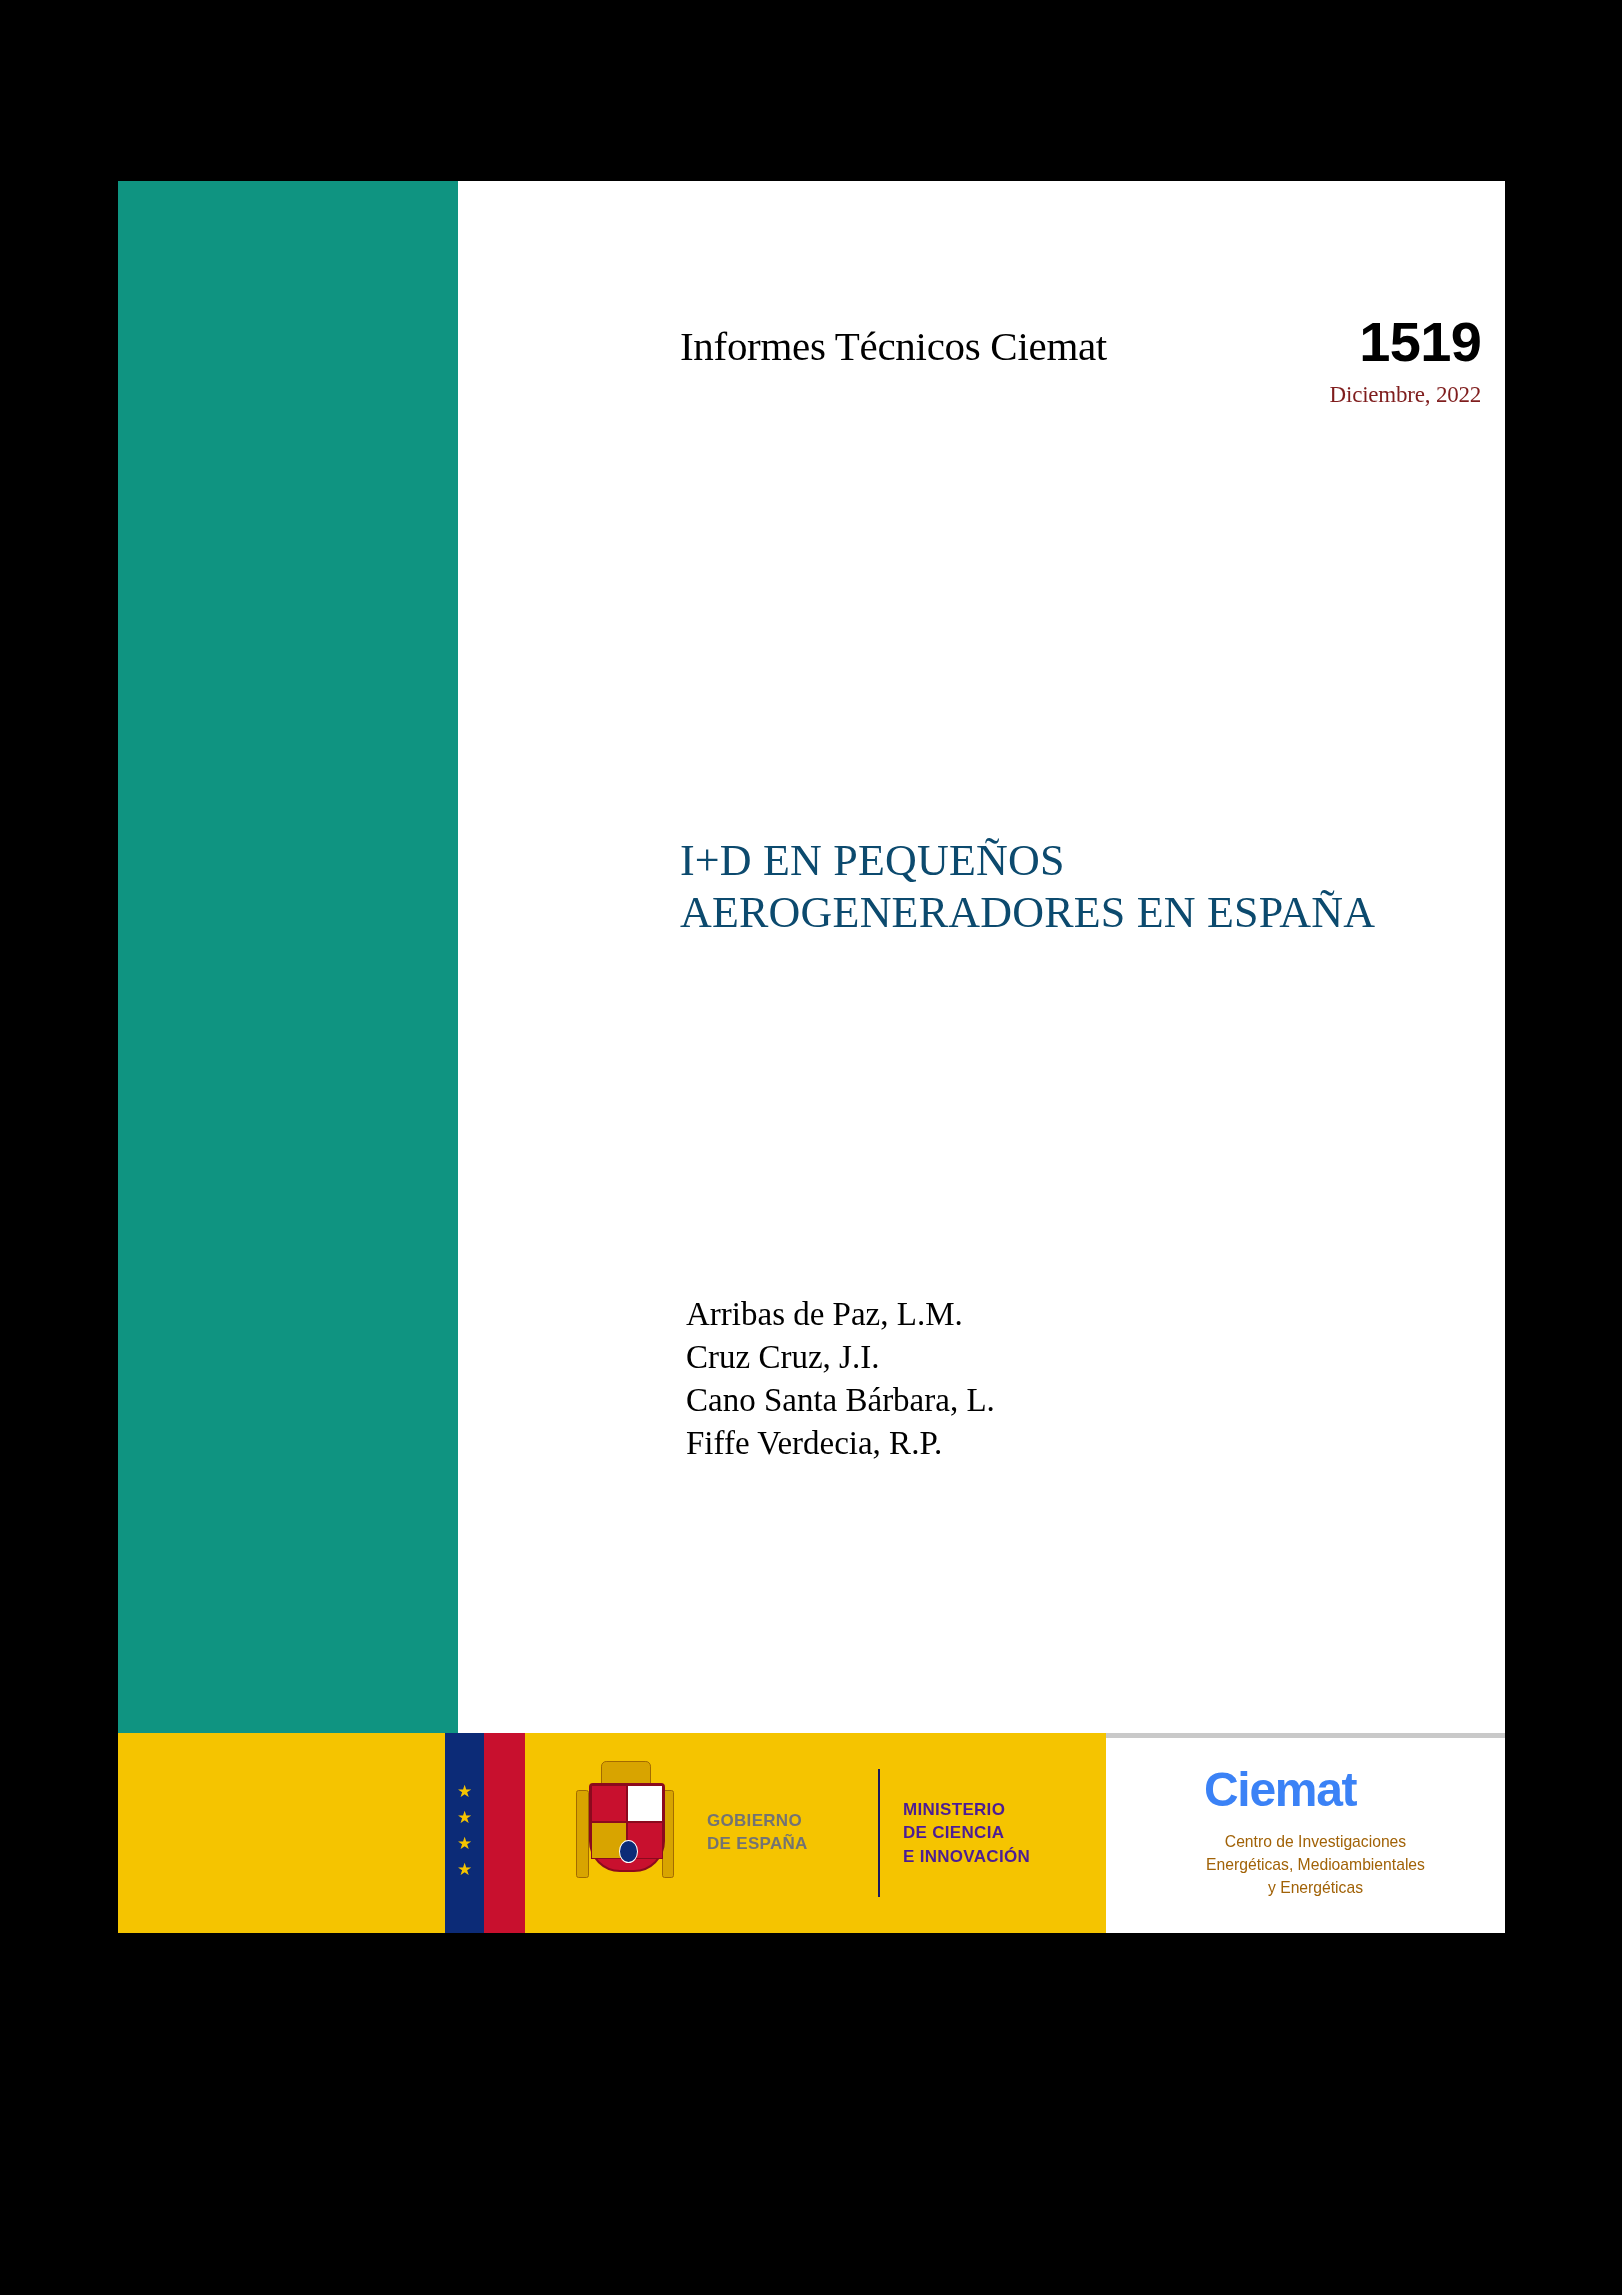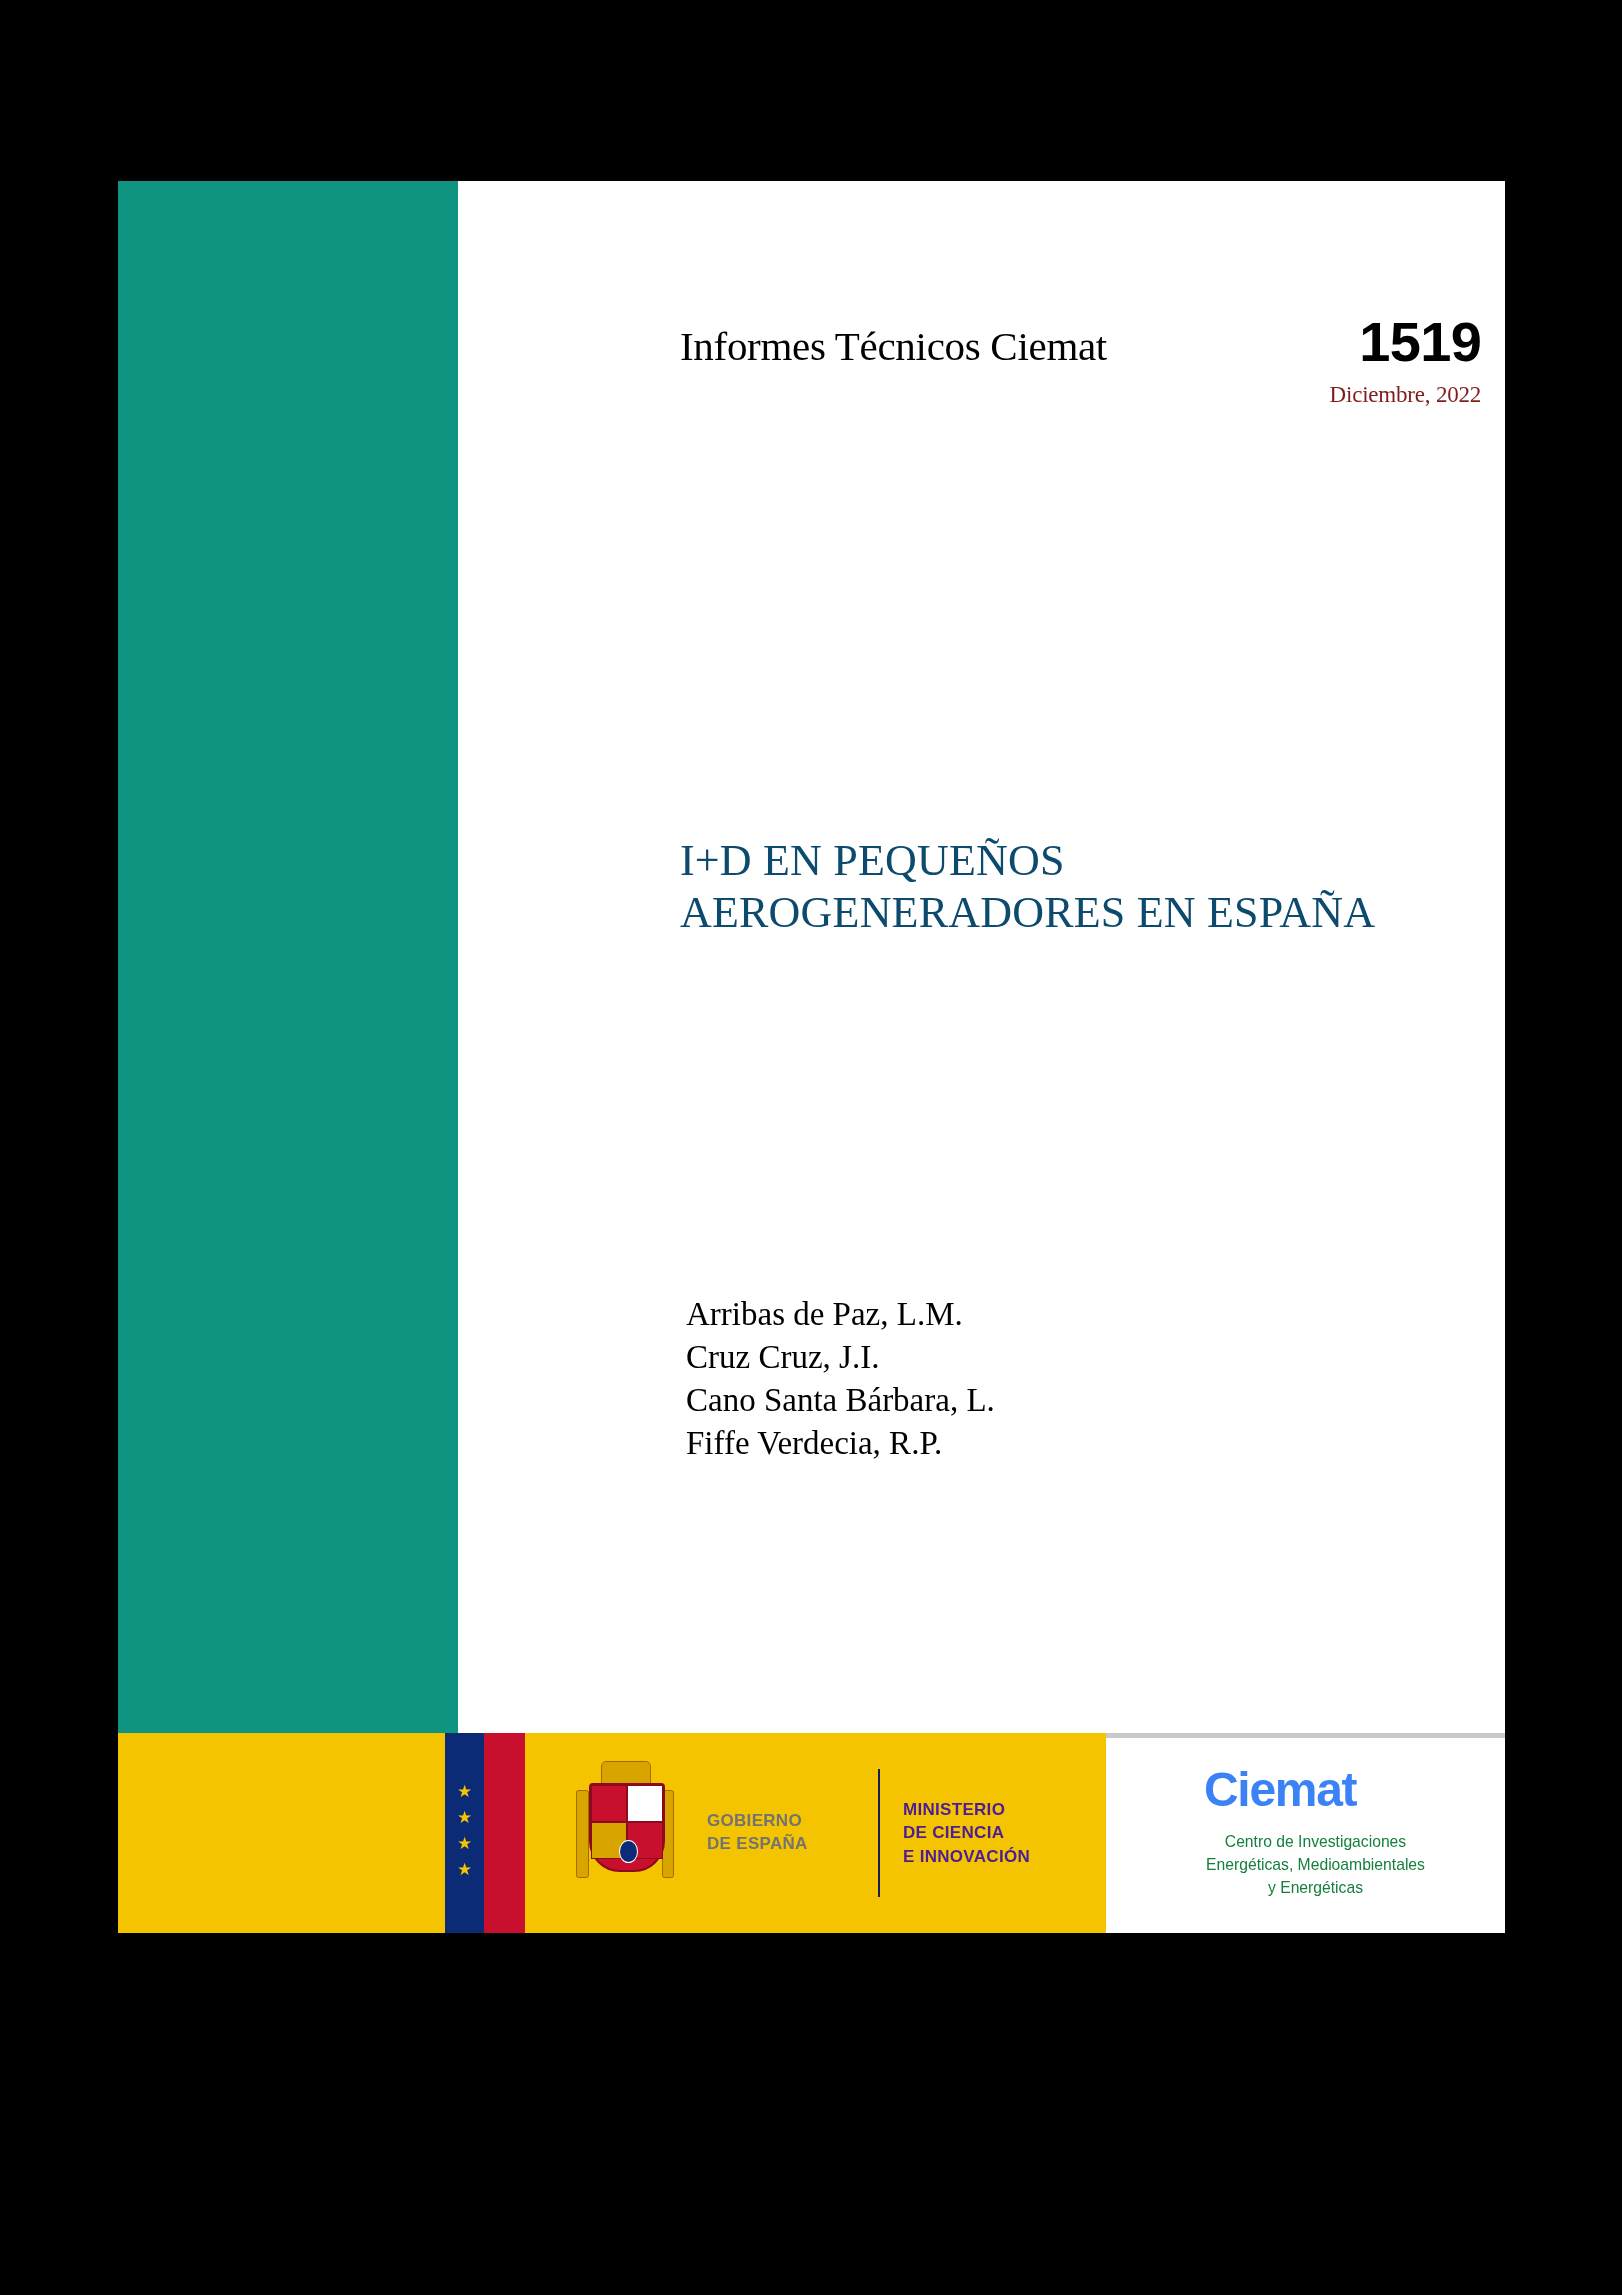--- a/index.html
+++ b/index.html
@@ -278,21 +278,21 @@
   }
   .ciemat-sub {
     position: absolute;
     left: 1034px;
     top: 98px;
     width: 327px;
     text-align: center;
     font-family: "Liberation Sans", sans-serif;
     font-size: 15.7px;
     line-height: 1.45;
-    color: #15803d;
+    color: #a16207;
   }
 </style>
 </head>
 <body>
 
 <div class="page">
 
   <div class="teal-band"></div>
 
   <div class="content">

